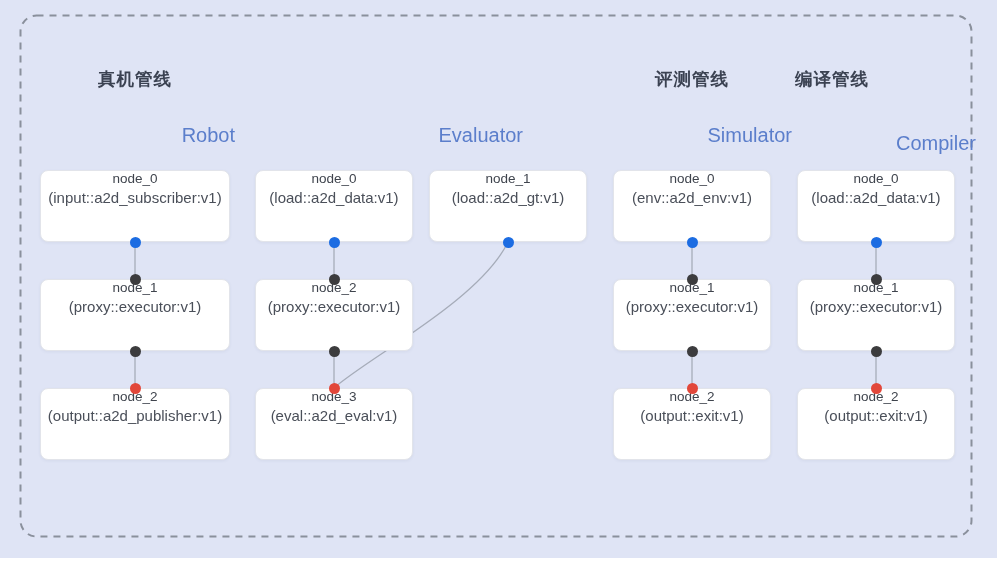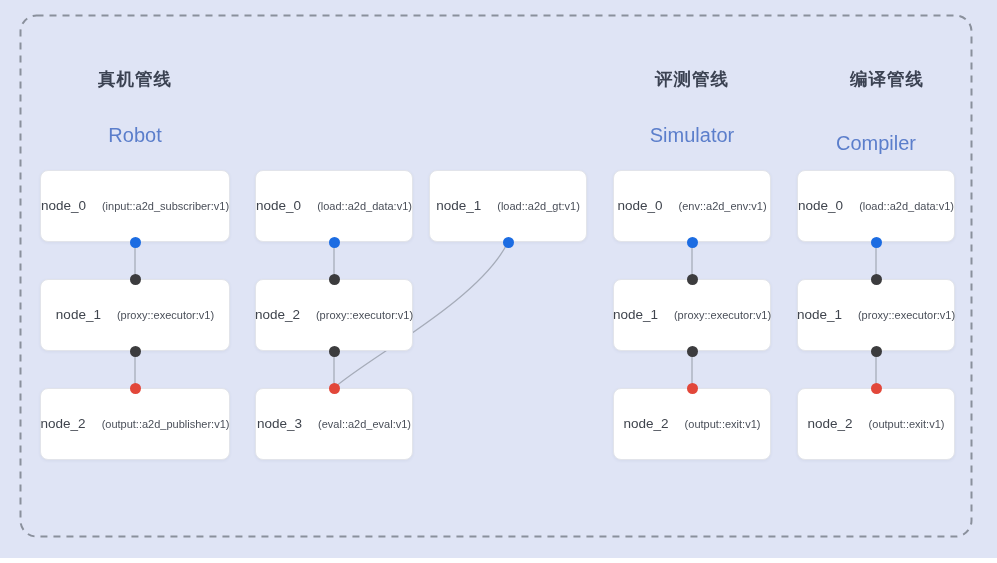--- a/index.html
+++ b/index.html
@@ -2,27 +2,27 @@
 <html><head>
 <meta charset="utf-8">
 <style>
   html,body{margin:0;padding:0;background:#ffffff;}
   body{font-family:"Liberation Sans","DejaVu Sans",sans-serif;}
   .page{position:relative;width:997px;height:563px;background:#ffffff;overflow:hidden;}
   .canvas{position:absolute;left:0;top:0;width:997px;height:558px;background:#dfe4f5;}
   .edges{position:absolute;left:0;top:0;width:997px;height:558px;z-index:1;}
   .node{position:absolute;height:72px;background:#ffffff;border:1px solid #e2e4ea;
         border-radius:8px;box-shadow:0 1px 3px rgba(70,80,110,0.07);z-index:2;
-        display:flex;align-items:center;justify-content:center;
-        gap:16px;box-sizing:border-box;}
+        display:flex;flex-direction:column;align-items:center;
+        gap:3px;box-sizing:border-box;}
   .node-name{font-size:13.5px;color:#3f444d;line-height:16px;}
-  .node-type{font-size:11px;color:#4a4f59;line-height:15px;}
+  .node-type{font-size:15px;color:#4a4f59;line-height:15px;}
   .title-zh{position:absolute;width:200px;text-align:center;font-size:17.5px;
             font-weight:700;color:#3b4252;letter-spacing:1px;z-index:2;}
-  .title-en{position:absolute;width:200px;text-align:center;font-size:20px;
+  .title-en{position:absolute;width:200px;text-align:right;font-size:20px;
             color:#5b7ecb;z-index:2;}
   .dot{position:absolute;width:11px;height:11px;border-radius:50%;z-index:3;}
   .dot-blue{background:#1c6ce2;}
   .dot-dark{background:#3c3c3e;}
   .dot-red{background:#e2473a;}
 </style>
 </head>
 <body>
 
 <div class="page">
@@ -38,23 +38,24 @@
         <path d="M508 242 C480 300 369 357 334 388"></path>
         <path d="M692 242 L692 279"></path>
         <path d="M692 351 L692 388"></path>
         <path d="M876 242 L876 279"></path>
         <path d="M876 351 L876 388"></path>
       </g>
     </svg>
 
     <div class="title-zh" style="left:35px;top:67px">真机管线</div>
     <div class="title-en" style="left:35px;top:124px">Robot</div>
+    <div class="title-en" style="left:323px;top:124px">Evaluator</div>
     <div class="title-zh" style="left:592px;top:67px">评测管线</div>
     <div class="title-en" style="left:592px;top:124px">Simulator</div>
-    <div class="title-zh" style="left:787px;top:67px">编译管线</div>
+    <div class="title-zh" style="left:732px;top:67px">编译管线</div>
     <div class="title-en" style="left:776px;top:132px">Compiler</div>
 
     <div class="node" style="left:40px;top:170px;width:190px">
       <div class="node-name">node_0</div>
       <div class="node-type">(input::a2d_subscriber:v1)</div>
     </div>
     <div class="node" style="left:40px;top:279px;width:190px">
       <div class="node-name">node_1</div>
       <div class="node-type">(proxy::executor:v1)</div>
     </div>

